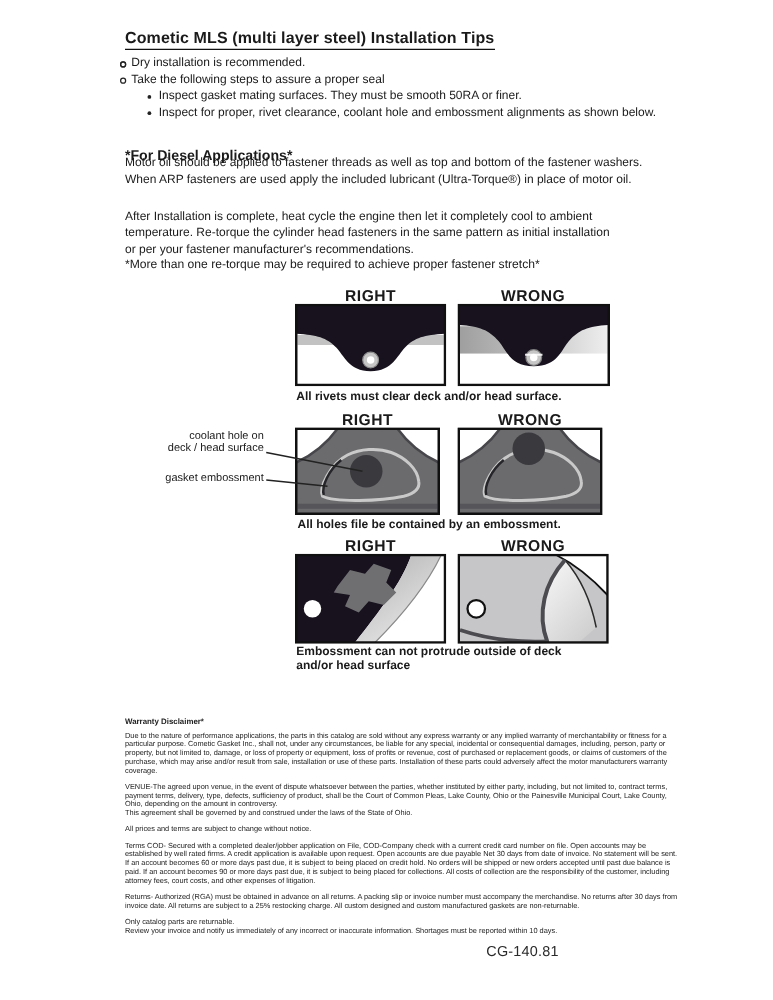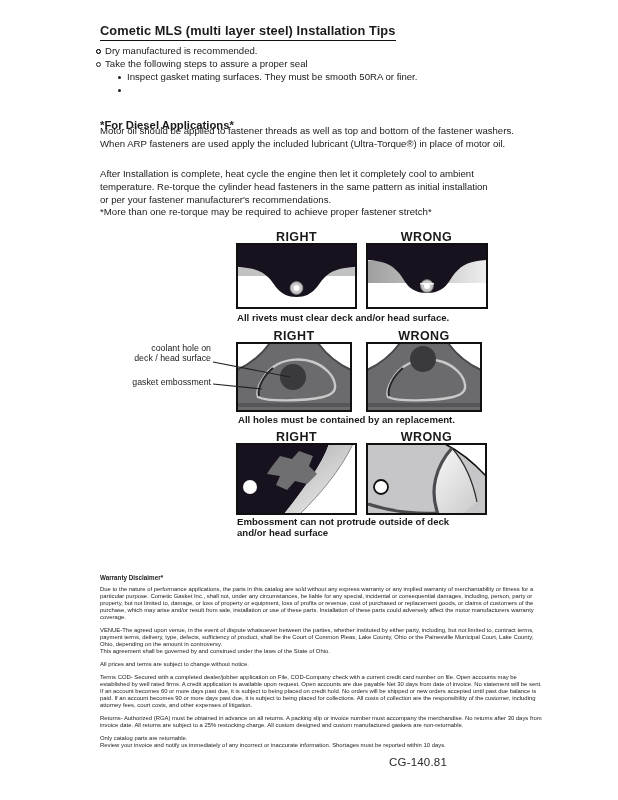--- a/index.html
+++ b/index.html
@@ -42,33 +42,34 @@
   <div class="abs" style="left:100px; top:21px;">
     <span class="title">Cometic MLS (multi layer steel) Installation Tips</span>
   </div>
 
   <div class="abs tips" style="left:96px; top:44px; width:460px;">
     <div class="tip">
       <span class="marker"></span>
     </div>
     <div class="tip">
       <span class="marker"></span>
-      <span>Dry manufactured is recommended.</span>
+      <span>Dry installation is recommended.</span>
     </div>
     <div class="tip">
       <span class="marker"></span>
       <span>Take the following steps to assure a proper seal</span>
     </div>
     <div class="subtips">
       <div class="tip">
         <span class="marker"></span>
         <span>Inspect gasket mating surfaces.  They must be smooth 50RA or finer.</span>
       </div>
       <div class="tip">
         <span class="marker"></span>
+        <span>Inspect for proper, rivet clearance, coolant hole and embossment alignments as shown below.</span>
       </div>
     </div>
   </div>
 
   <div class="abs h2" style="left:100px; top:119px;">*For Diesel Applications*</div>
   <div class="abs para" style="left:100px; top:124px;">Motor oil should be applied to fastener threads as well as top and bottom of the fastener washers.
 When ARP fasteners are used apply the included lubricant (Ultra-Torque®) in place of motor oil.</div>
   <div class="abs para" style="left:100px; top:167px;">After Installation is complete, heat cycle the engine then let it completely cool to ambient
 temperature. Re-torque the cylinder head fasteners in the same pattern as initial installation
 or per your fastener manufacturer's recommendations.</div>
@@ -136,21 +137,21 @@
       <path d="M34,1 C26,12 14,22 1,28" fill="none" stroke="#47474b" stroke-width="2"></path>
       <path d="M115,1 H82 C90,12 102,22 115,28 Z" fill="#ffffff"></path>
       <path d="M82,1 C90,12 102,22 115,28" fill="none" stroke="#47474b" stroke-width="2"></path>
       <path d="M22,55 C19,48 28,29 42,22 C52,17 66,16 77,20 C88,24 98,33 99,43 C100,49 95,53 87,55 C68,59 32,60 22,55 Z" fill="none" stroke="#c9c9c9" stroke-width="2.4"></path>
       <path d="M23,54 C21,47 27,34 37,26" fill="none" stroke="#26262a" stroke-width="2"></path>
       <circle cx="57" cy="17" r="13" fill="#3a3a3e"></circle>
       <rect x="2" y="61" width="112" height="4" fill="#56565a"></rect>
       <rect x="1" y="1" width="114" height="68" fill="none" stroke="#101010" stroke-width="2"></rect>
     </svg>
   </div>
-  <div class="abs caption" style="left:238px; top:414px;">All holes must be contained by an replacement.</div>
+  <div class="abs caption" style="left:238px; top:414px;">All holes file be contained by an embossment.</div>
 
   <div class="abs rw" style="left:236px; top:430px;">RIGHT</div>
   <div class="abs rw" style="left:366px; top:430px;">WRONG</div>
 
   <div class="abs panel" style="left:236px; top:443px; width:121px; height:72px;">
     <svg viewBox="0 0 121 72">
       <defs>
         <linearGradient id="g3r" x1="0" y1="0" x2="0.7" y2="1">
           <stop offset="0" stop-color="#afafaf"></stop>
             <stop offset="1" stop-color="#e9e9e9"></stop>

